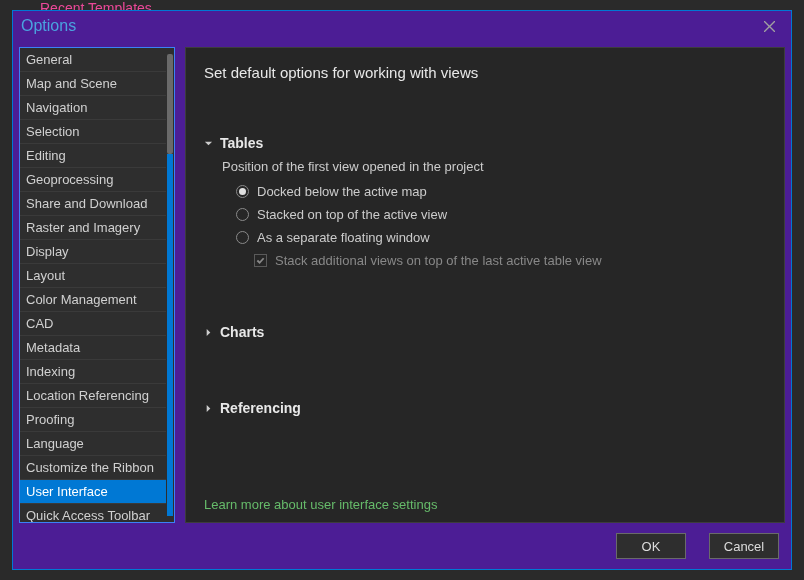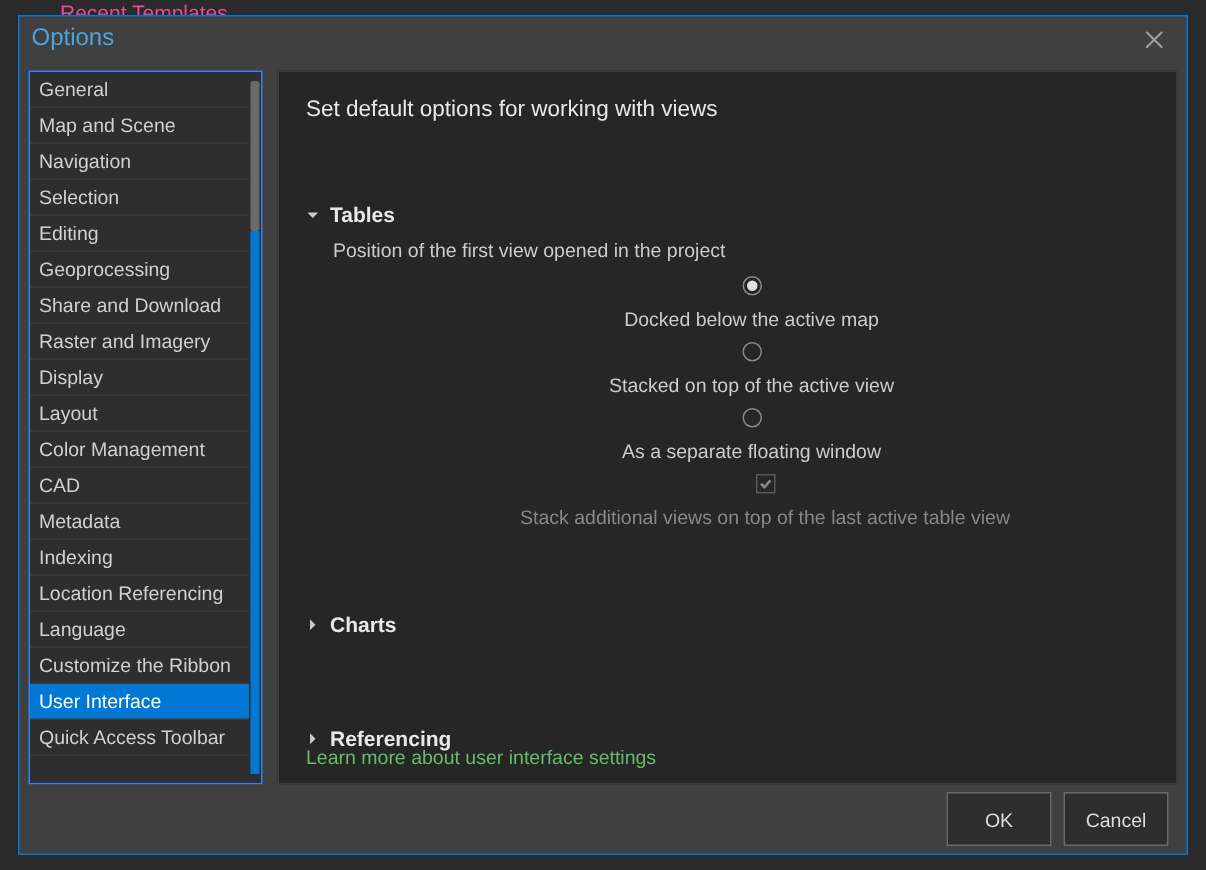--- a/index.html
+++ b/index.html
@@ -23,21 +23,21 @@
       left: 40px;
       color: #ec4899;
       font-size: 14px;
     }
     .dialog {
       position: absolute;
       top: 10px;
       left: 12px;
       width: 780px;
       height: 560px;
-      background: #404040;
+      background: #4c1d95;
       border: 1px solid #0078d4;
       display: flex;
       flex-direction: column;
     }
     .titlebar {
       display: flex;
       align-items: center;
       justify-content: space-between;
       height: 30px;
       padding: 0 8px;
@@ -150,21 +150,20 @@
     .subtext {
       color: #cccccc;
       font-size: 13px;
       margin-bottom: 6px;
     }
     .radio-row, .check-row {
       display: flex;
       align-items: center;
       gap: 8px;
       padding: 4px 0 4px 14px;
-      flex-direction: column;
     }
     .radio {
       width: 13px;
       height: 13px;
       border-radius: 50%;
       border: 1px solid #8a8a8a;
       background: #262626;
       display: inline-flex;
       align-items: center;
       justify-content: center;
@@ -210,29 +209,30 @@
     .footer {
       height: 46px;
       display: flex;
       align-items: center;
       justify-content: flex-end;
       gap: 8px;
       padding-right: 12px;
     }
     .btn {
       min-width: 70px;
-      height: 36px;
+      height: 26px;
       background: #2e2e2e;
       border: 1px solid #6a6a6a;
       color: #dcdcdc;
       font-size: 13px;
       display: inline-flex;
       align-items: center;
       justify-content: center;
       cursor: pointer;
+      margin-left: 15px;
     }
   </style>
 </head>
 <body>
 
 <div class="background-text">Recent Templates</div>
 
 <div class="dialog">
   <div class="titlebar">
     <span class="title">Options</span>
@@ -255,20 +255,21 @@
           <div class="sidebar-item">Geoprocessing</div>
           <div class="sidebar-item">Share and Download</div>
           <div class="sidebar-item">Raster and Imagery</div>
           <div class="sidebar-item">Display</div>
           <div class="sidebar-item">Layout</div>
           <div class="sidebar-item">Color Management</div>
           <div class="sidebar-item">CAD</div>
           <div class="sidebar-item">Metadata</div>
           <div class="sidebar-item">Indexing</div>
           <div class="sidebar-item">Location Referencing</div>
+          <div class="sidebar-item">Proofing</div>
           <div class="sidebar-item">Language</div>
           <div class="sidebar-item">Customize the Ribbon</div>
           <div class="sidebar-item selected">User Interface</div>
           <div class="sidebar-item">Quick Access Toolbar</div>
         </div>
       <div class="scrollbar">
         <div class="scroll-track"></div>
         <div class="scroll-accent"></div>
       </div>
     </div>

